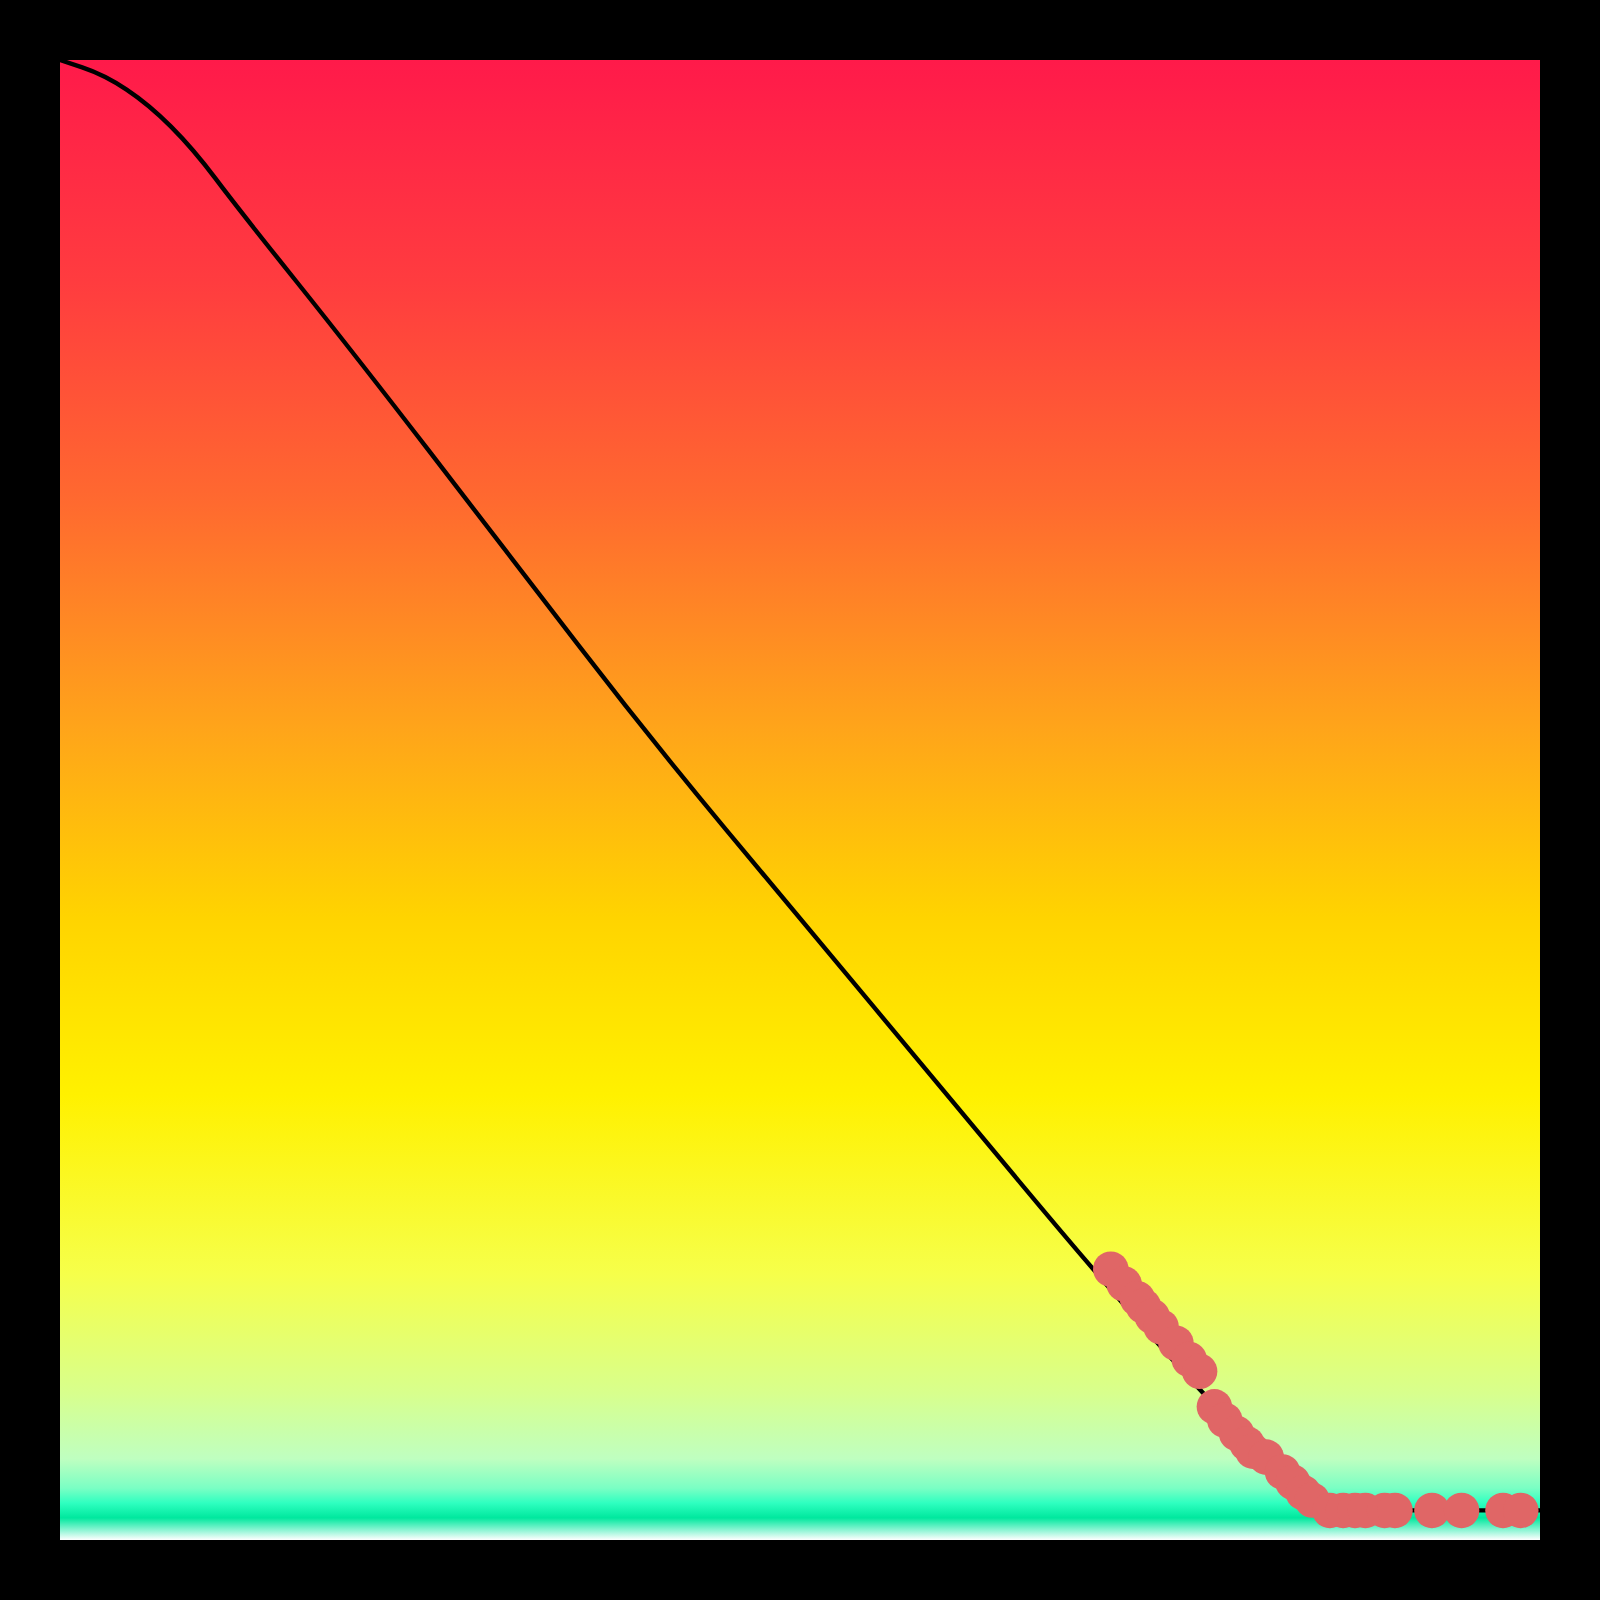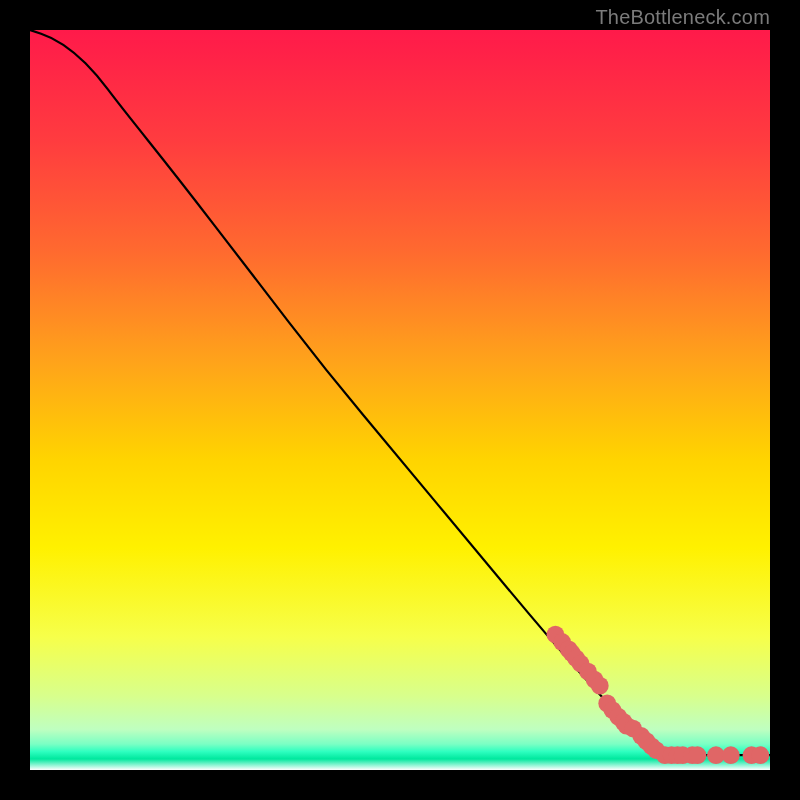--- a/index.html
+++ b/index.html
@@ -31,21 +31,20 @@
     color: #7b7b7b;
     font-size: 20px;
     letter-spacing: 0.2px;
   }
 </style>
 </head>
 <body>
 
 <div class="frame">
 
-  <div class="attribution">TheBottleneck.com</div>
 
   <svg class="plot" viewBox="0 0 740 740" preserveAspectRatio="none">
     <defs>
       <linearGradient id="bg-grad" x1="0" y1="0" x2="0" y2="1">
 
       <stop offset="0.00%" stop-color="#ff1a4a"></stop>
           <stop offset="15.00%" stop-color="#ff3c3f"></stop>
           <stop offset="30.00%" stop-color="#ff6a2f"></stop>
           <stop offset="45.00%" stop-color="#ffa41a"></stop>
           <stop offset="58.00%" stop-color="#ffd400"></stop>

